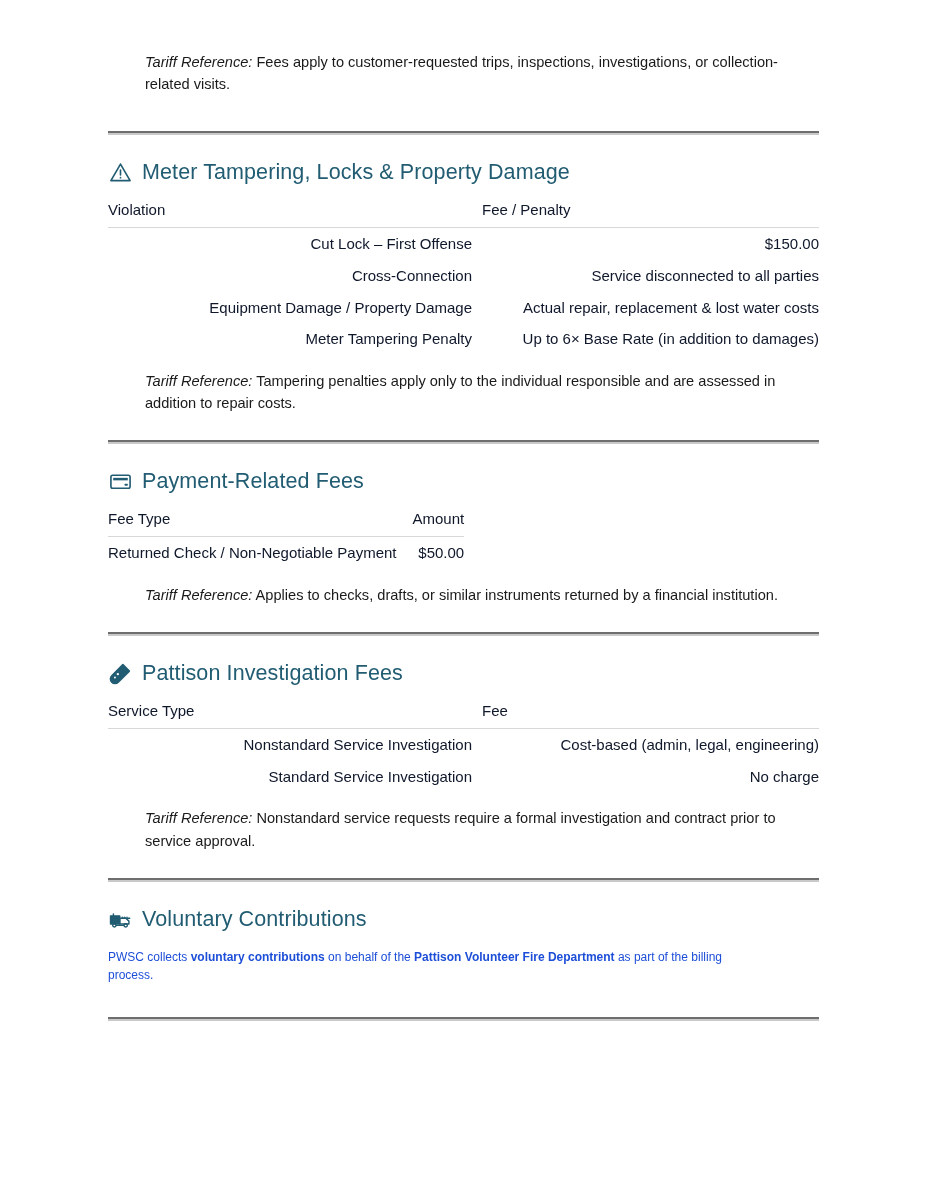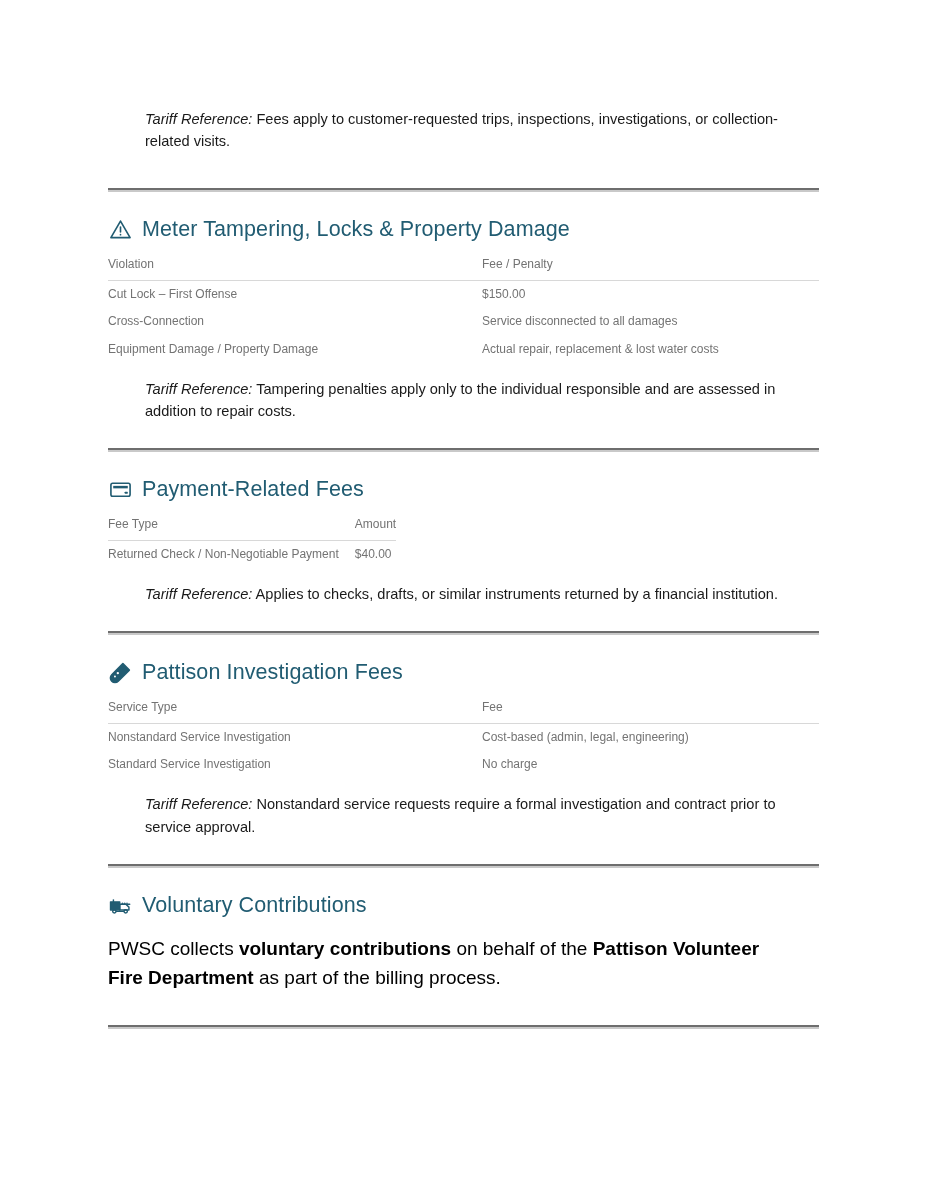--- a/index.html
+++ b/index.html
@@ -12,21 +12,21 @@
     height: 1200px;
     font-family: "Liberation Sans", sans-serif;
     color: #1a1a1a;
     -webkit-font-smoothing: antialiased;
   }
   .page {
     position: relative;
     width: 927px;
     height: 848px;
     box-sizing: border-box;
-    padding: 108px 108px 0 108px;
+    padding: 51px 108px 0 108px;
   }
   .content {
     width: 711px;
   }
 
   
   .note {
     font-size: 14.6px;
     line-height: 1.52;
     color: #1a1a1a;
@@ -66,40 +66,40 @@
     height: 25px;
     flex: 0 0 25px;
   }
   .section-head .icon svg {
     display: block;
   }
 
   
   table.fees {
     border-collapse: collapse;
-    font-size: 12px;
-    color: #737373;
+    font-size: 15px;
+    color: #0f172a;
   }
   table.fees.full {
     width: 711px;
     table-layout: fixed;
   }
   table.fees.auto {
     width: auto;
   }
   table.fees th {
     text-align: left;
     font-weight: 400;
     padding: 2px 0 6px 0;
     border-bottom: 1px solid #d8d8d8;
     vertical-align: bottom;
     line-height: 1.45;
   }
   table.fees td {
-    text-align: left;
+    text-align: right;
     padding: 5px 0 5px 0;
     vertical-align: top;
     line-height: 1.45;
   }
   table.fees.full th:first-child,
   table.fees.full td:first-child {
     width: 364px;
     padding-right: 10px;
   }
   table.fees.auto th:first-child,
@@ -107,25 +107,25 @@
     padding-right: 16px;
     white-space: nowrap;
   }
   table.fees.auto th:last-child,
   table.fees.auto td:last-child {
     white-space: nowrap;
   }
 
   
   .para {
-    font-size: 19px;
+    font-size: 12px;
     line-height: 1.56;
     margin: 0;
     max-width: 660px;
-    color: #000000;
+    color: #1d4ed8;
   }
   .para b { font-weight: 700; }
 
   
   .sp-after-note  { height: 36px; }
   .sp-after-rule  { height: 25px; }
   .sp-after-head  { height: 12px; }
   .sp-after-table { height: 15px; }
   .sp-before-rule { height: 26px; }
   .sp-head-para   { height: 16px; }
@@ -163,25 +163,29 @@
           <th>Fee / Penalty</th>
         </tr>
       </thead>
       <tbody>
         <tr>
           <td>Cut Lock – First Offense</td>
           <td>$150.00</td>
         </tr>
         <tr>
           <td>Cross-Connection</td>
-          <td>Service disconnected to all damages</td>
+          <td>Service disconnected to all parties</td>
         </tr>
         <tr>
           <td>Equipment Damage / Property Damage</td>
           <td>Actual repair, replacement &amp; lost water costs</td>
+        </tr>
+        <tr>
+          <td>Meter Tampering Penalty</td>
+          <td>Up to 6× Base Rate (in addition to damages)</td>
         </tr>
       </tbody>
     </table>
 
     <div class="sp-after-table"></div>
     <p class="note">
       <span class="lbl">Tariff Reference:</span><span> Tampering penalties apply only to the individual responsible and are assessed in addition to repair costs.</span>
     </p>
 
     <div class="sp-before-rule"></div>
@@ -203,21 +207,21 @@
     <table class="fees auto">
       <thead>
         <tr>
           <th>Fee Type</th>
           <th>Amount</th>
         </tr>
       </thead>
       <tbody>
         <tr>
           <td>Returned Check / Non-Negotiable Payment</td>
-          <td>$40.00</td>
+          <td>$50.00</td>
         </tr>
       </tbody>
     </table>
 
     <div class="sp-after-table"></div>
     <p class="note">
       <span class="lbl">Tariff Reference:</span><span> Applies to checks, drafts, or similar instruments returned by a financial institution.</span>
     </p>
 
     <div class="sp-before-rule"></div>

